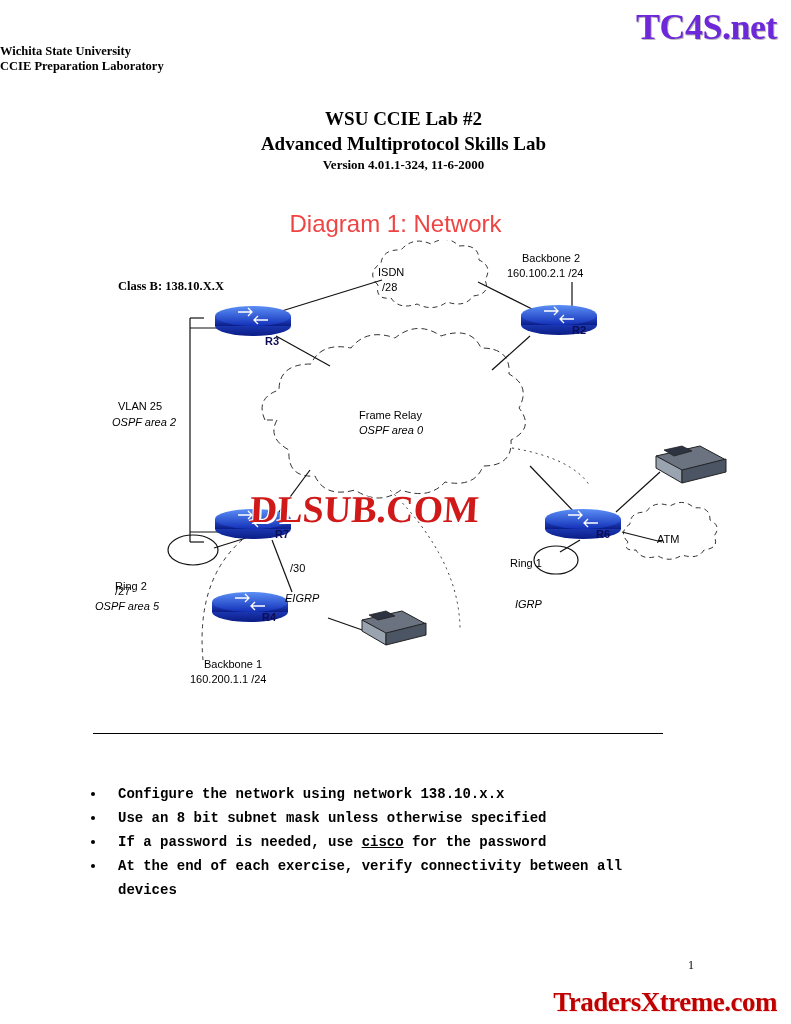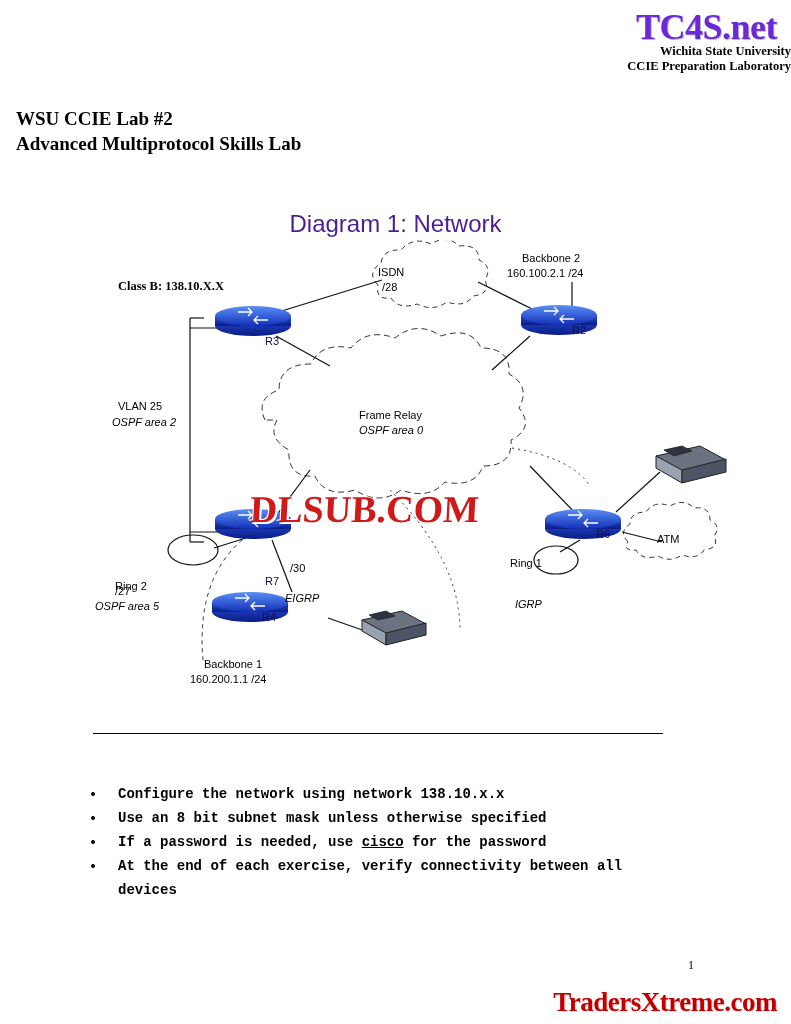--- a/index.html
+++ b/index.html
@@ -53,32 +53,32 @@
     white-space: nowrap;
     z-index: 40;
   }
 
   
   .hdr {
     position: absolute;
     left: 0;
     right: 0;
     top: 44px;
-    text-align: right;
+    text-align: left;
   }
   .hdr .l1, .hdr .l2, .hdr .l3 {
     font-weight: bold;
     font-size: 12.5px;
     line-height: 15px;
   }
   .title {
     position: absolute;
     left: 16px; right: 0;
     top: 106px;
-    text-align: left;
+    text-align: center;
   }
   .title .t1 {
     font-weight: bold;
     font-size: 19px;
     line-height: 25px;
   }
   .title .t2 {
     font-weight: bold;
     font-size: 19px;
     line-height: 25px;
@@ -89,21 +89,21 @@
     line-height: 18px;
   }
 
   .diagram-title {
     position: absolute;
     left: 0; right: 0;
     top: 210px;
     text-align: center;
     font-family: "Liberation Sans", sans-serif;
     font-size: 24px;
-    color: #4c1d95;
+    color: #ef4444;
   }
 
   
   #diagram {
     position: absolute;
     left: 60px;
     top: 240px;
     width: 700px;
     height: 460px;
   }
@@ -117,21 +117,21 @@
     font-size: 11px;
     color: #000;
     white-space: nowrap;
   }
   .dlabel.italic { font-style: italic; }
   .dlabel.bold { font-weight: bold; font-size: 12.5px; font-family: "Liberation Serif", serif; }
   .rtr-name {
     position: absolute;
     font-family: "Liberation Sans", sans-serif;
     font-size: 11px;
-    font-weight: normal;
+    font-weight: bold;
     color: #0d0d55;
     z-index: 25;
     padding-left: 24px;
   }
 
   
   .rule {
     position: absolute;
     left: 93px;
     top: 733px;
@@ -170,20 +170,21 @@
 <div class="wm-bottom">TradersXtreme.com</div>
 
 <div class="hdr">
   <div class="l1">Wichita State University</div>
   <div class="l3">CCIE Preparation Laboratory</div>
 </div>
 
 <div class="title">
   <div class="t1">WSU CCIE Lab #2</div>
   <div class="t2">Advanced Multiprotocol Skills Lab</div>
+  <div class="t3">Version 4.01.1-324, 11-6-2000</div>
 </div>
 
 <div class="diagram-title">Diagram 1: Network</div>
 
 <div id="diagram">
 
   <svg width="700" height="460" viewBox="0 0 700 460">
     <defs>
       <linearGradient id="rtrTop" x1="0" y1="0" x2="0" y2="1">
         <stop offset="0%" stop-color="#5b8ff5"></stop>
@@ -322,21 +323,21 @@
     <g>
       <path d="M302,380 l40,-9 l24,13 l-40,10 z" fill="#6b7280" stroke="#222" stroke-width="1"></path>
       <path d="M302,380 l0,11 l24,14 l0,-12 z" fill="#9aa3b0" stroke="#222" stroke-width="1"></path>
       <path d="M326,393 l40,-10 l0,12 l-40,10 z" fill="#4b5563" stroke="#222" stroke-width="1"></path>
       <path d="M309,375 l17,-4 l9,5 l-17,4 z" fill="#2d3340" stroke="#222" stroke-width="0.8"></path>
     </g>
   </svg>
 
   <div class="rtr-name" style="left:181px; top:95px;">R3</div>
   <div class="rtr-name" style="left:488px; top:84px;">R2</div>
-  <div class="rtr-name" style="left:181px; top:288px;margin-top:47px;">R7</div>
+  <div class="rtr-name" style="left:191px; top:288px;">R7</div>
   <div class="rtr-name" style="left:512px; top:288px;">R6</div>
   <div class="rtr-name" style="left:178px; top:371px;">R4</div>
 
   <div class="dlabel" style="left:318px; top:26px;">ISDN</div>
   <div class="dlabel" style="left:322px; top:41px;">/28</div>
   <div class="dlabel" style="left:299px; top:169px;">Frame Relay</div>
   <div class="dlabel italic" style="left:299px; top:184px;">OSPF area 0</div>
   <div class="dlabel" style="left:597px; top:293px;">ATM</div>
 
   <div class="dlabel bold" style="left:58px; top:39px;">Class B: 138.10.X.X</div>

